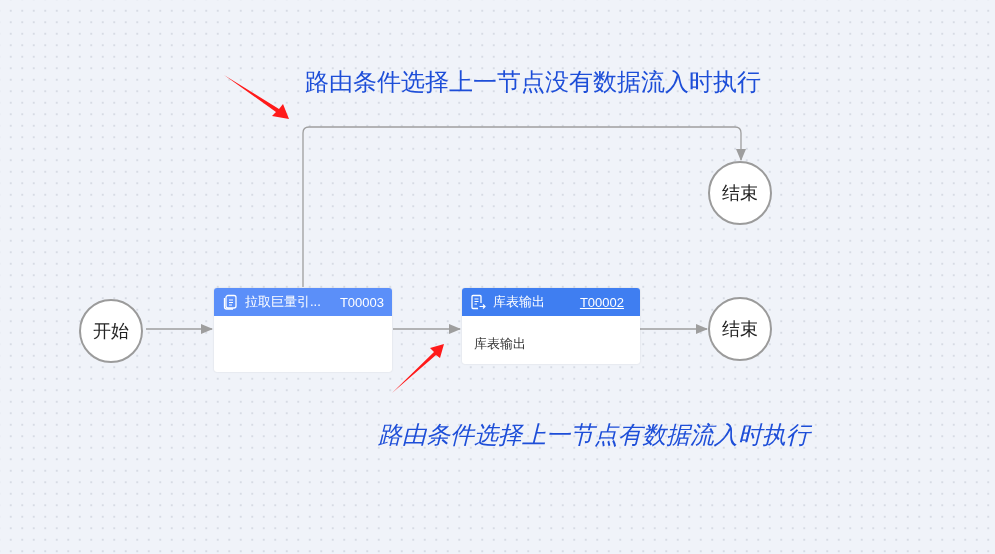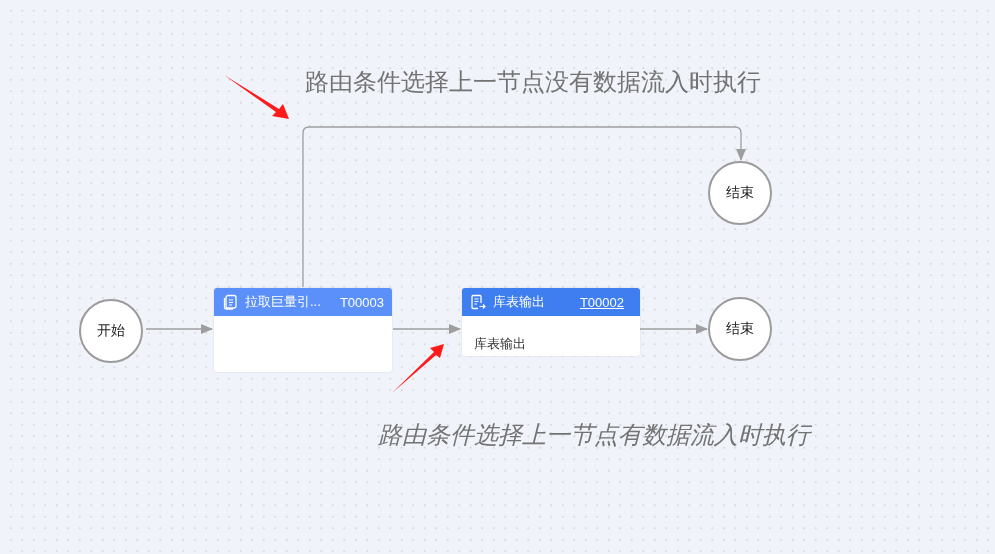--- a/index.html
+++ b/index.html
@@ -9,37 +9,37 @@
     background-image: radial-gradient(circle, #d7dbe4 1px, transparent 1.2px);
     background-size: 11.5px 11.5px;
     background-position: 5px 5px;
     font-family: "Liberation Sans", "DejaVu Sans", sans-serif;
   }
   svg.edges { position:absolute; left:0; top:0; }
   .circle-node {
     position:absolute; width:64px; height:64px; border-radius:50%;
     background:#fff; border:2px solid #9b9b9b; box-sizing:border-box;
     display:flex; align-items:center; justify-content:center;
-    font-size:14px; color:#222;
+    font-size:18px; color:#222;
   }
   .task-node {
     position:absolute; background:#fff; border-radius:3px;
     box-shadow:0 0 2px rgba(0,0,0,0.12);
     overflow:hidden;
   }
   .task-header {
     height:28px; display:flex; align-items:center; color:#fff; font-size:13px;
     padding:0 8px; box-sizing:border-box; white-space:nowrap;
   }
   .task-header .icon { width:16px; height:16px; margin-right:7px; flex:none; }
   .task-header .title { flex:1; overflow:hidden; }
   .task-header .code { margin-left:6px; }
   .task-body { padding:9px 12px; font-size:13px; color:#333; line-height:21px; }
   .annotation {
-    position:absolute; color:#737373; font-size:24px; white-space:nowrap;
+    position:absolute; color:#1d4ed8; font-size:24px; white-space:nowrap;
   }
 </style>
 </head>
 <body>
 
 <svg class="edges" width="995" height="554">
   <defs>
     <marker id="arr" markerWidth="12" markerHeight="10" refX="11" refY="5" orient="auto" markerUnits="userSpaceOnUse">
       <path d="M0,0 L12,5 L0,10 Z" fill="#9e9e9e"></path>
     </marker>
@@ -76,21 +76,21 @@
       <path d="M2.5,4 L2.5,13 Q2.5,15 4.5,15 L11,15" fill="none" stroke="#fff" stroke-width="1.3"></path>
       <line x1="7" y1="6" x2="11" y2="6" stroke="#fff" stroke-width="1.2"></line>
       <line x1="7" y1="8.5" x2="11" y2="8.5" stroke="#fff" stroke-width="1.2"></line>
       <line x1="7" y1="11" x2="10" y2="11" stroke="#fff" stroke-width="1.2"></line>
     </svg>
     <span class="title">拉取巨量引...</span>
     <span class="code">T00003</span>
   </div>
 </div>
 
-<div class="task-node" style="left:462px;top:288px;width:178px;height:68px;">
+<div class="task-node" style="left:462px;top:288px;width:178px;height:76px;">
   <div class="task-header" style="background:#3f7ef1;">
     <svg class="icon" viewBox="0 0 16 16">
       <path d="M11,9 L11,2.5 Q11,1.5 10,1.5 L3,1.5 Q2,1.5 2,2.5 L2,13.5 Q2,14.5 3,14.5 L8,14.5" fill="none" stroke="#fff" stroke-width="1.3"></path>
       <line x1="4.5" y1="5" x2="8.5" y2="5" stroke="#fff" stroke-width="1.2"></line>
       <line x1="4.5" y1="7.5" x2="8.5" y2="7.5" stroke="#fff" stroke-width="1.2"></line>
       <line x1="4.5" y1="10" x2="7" y2="10" stroke="#fff" stroke-width="1.2"></line>
       <path d="M9.5,12.5 L15,12.5 M13,10.5 L15,12.5 L13,14.5" fill="none" stroke="#fff" stroke-width="1.2"></path>
     </svg>
     <span class="title">库表输出</span>
     <span class="code" style="margin-right:8px;text-decoration:underline;">T00002</span>

